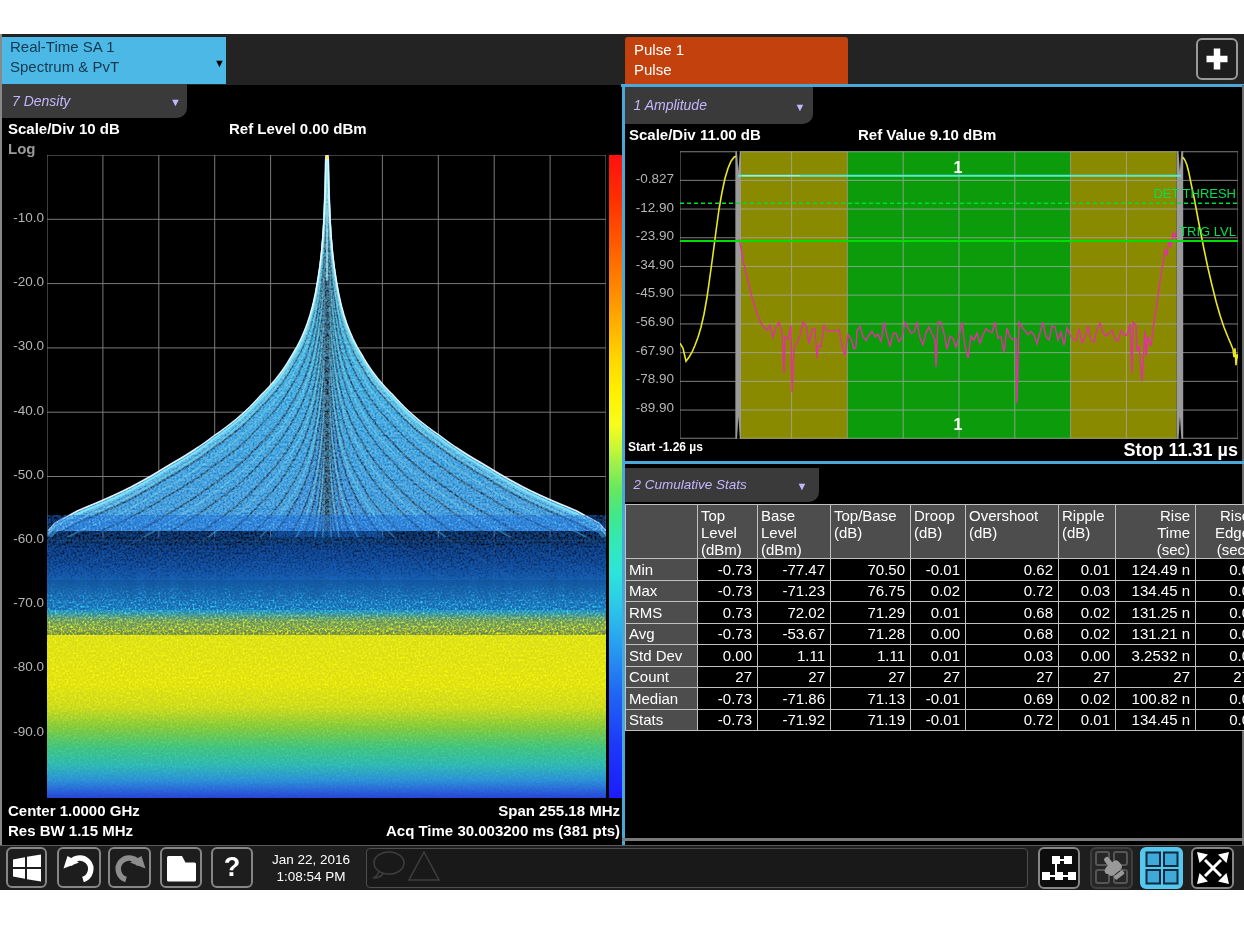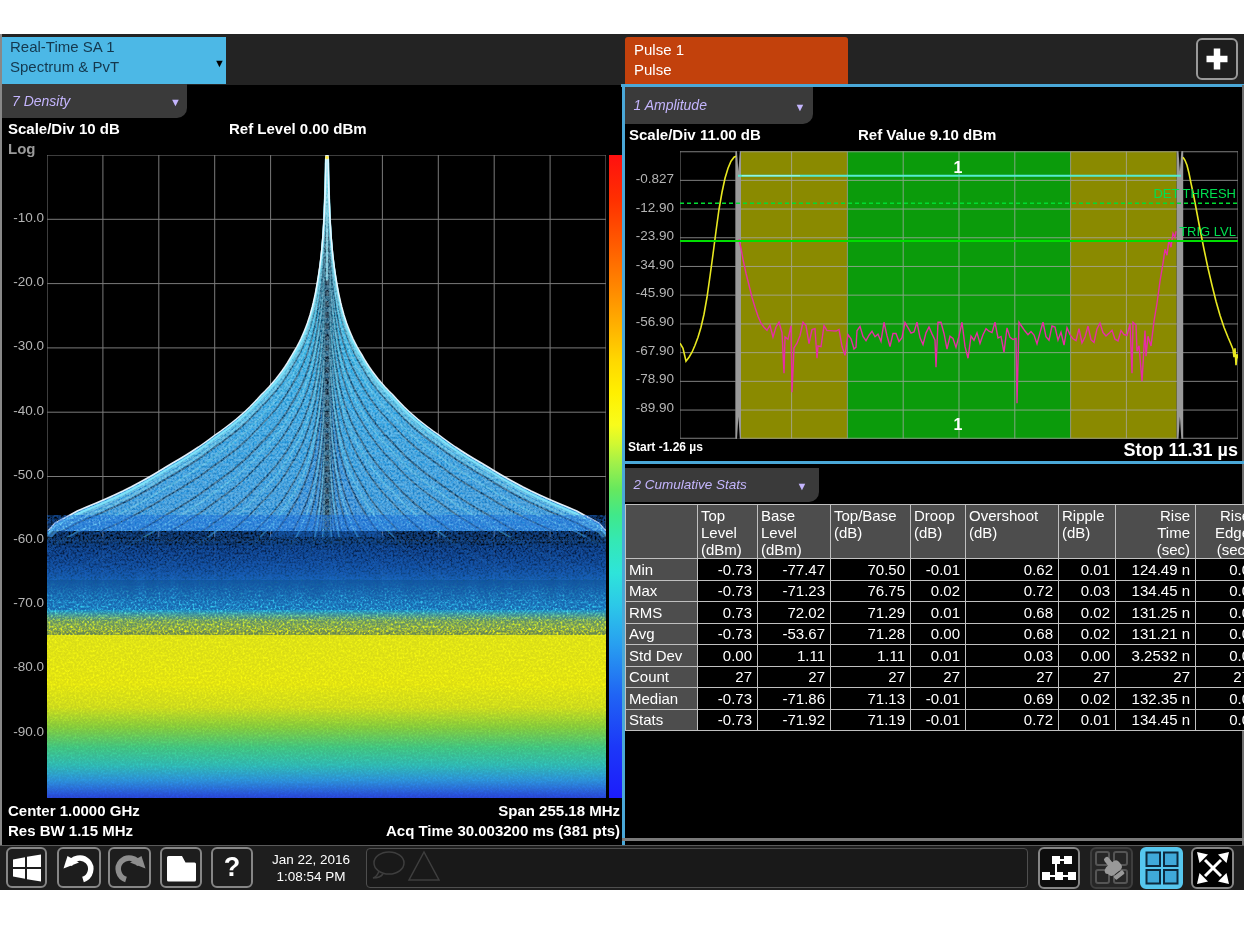--- a/index.html
+++ b/index.html
@@ -324,21 +324,21 @@
             <td>27</td>
           </tr>
           <tr>
             <td class="rl">Median</td>
             <td>-0.73</td>
             <td>-71.86</td>
             <td>71.13</td>
             <td>-0.01</td>
             <td>0.69</td>
             <td>0.02</td>
-            <td>132.35 n</td>
+            <td>100.82 n</td>
             <td>0.0</td>
           </tr>
           <tr>
             <td class="rl">Stats</td>
             <td>-0.73</td>
             <td>-71.92</td>
             <td>71.19</td>
             <td>-0.01</td>
             <td>0.72</td>
             <td>0.01</td>

